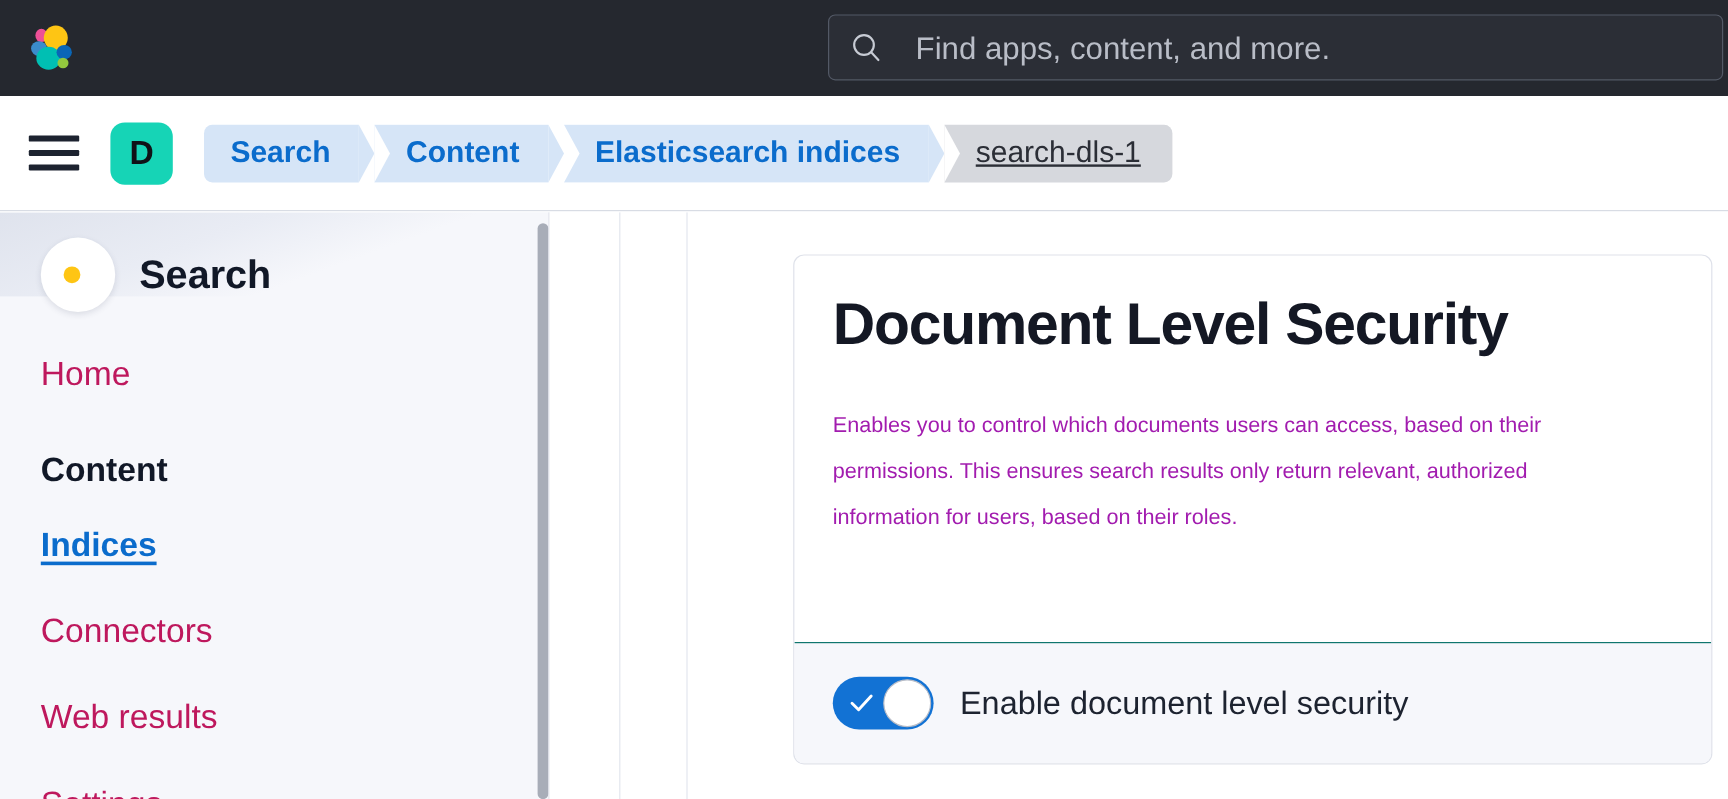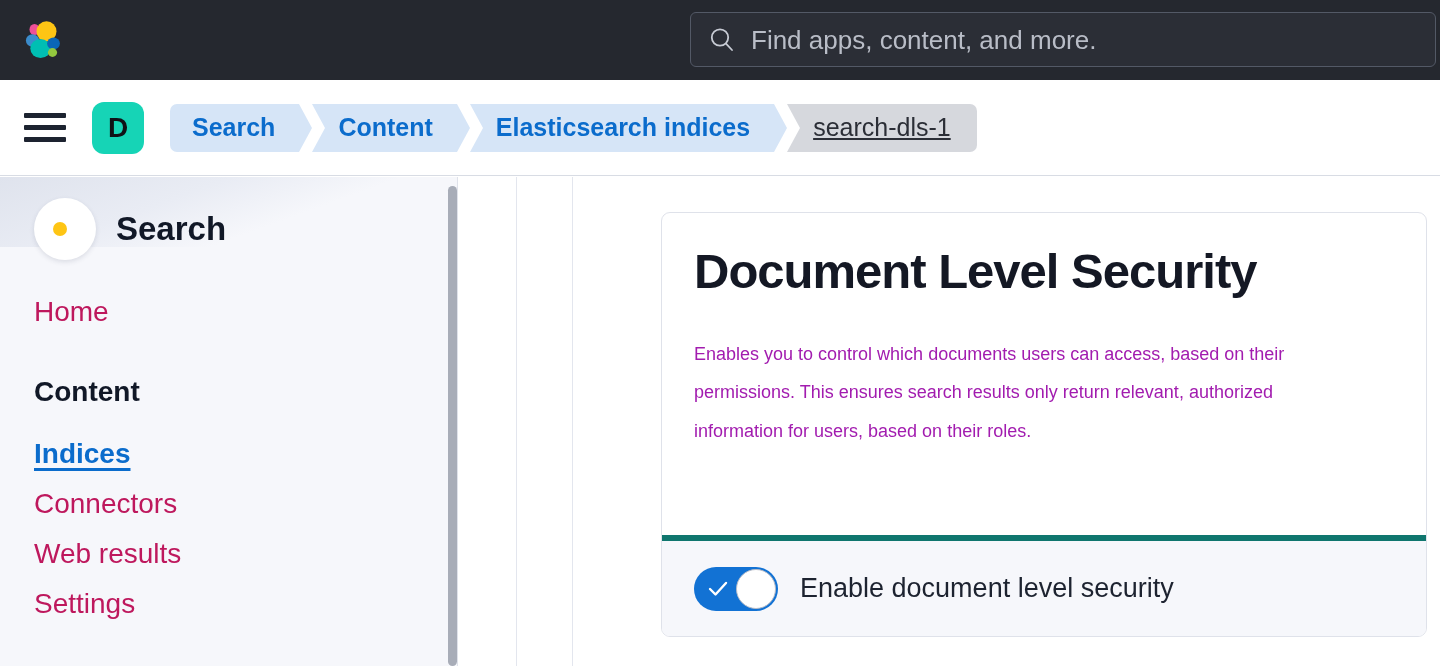--- a/index.html
+++ b/index.html
@@ -32,20 +32,21 @@
   }
   .global-search {
     position: absolute;
     left: 690px; top: 12px;
     width: 746px; height: 55px;
     border: 1px solid #535966;
     border-radius: 6px;
     background: #2b2e36;
     display: flex; align-items: center;
     padding: 0 16px;
+    gap: 12px;
   }
   .global-search .mag { width: 30px; height: 30px; flex: 0 0 30px; }
   .global-search .ph {
     margin-left: 14px;
     color: #b9bdc7;
     font-size: 26px;
     line-height: 1;
   }
 
   
@@ -170,21 +171,21 @@
     margin-top: 48px;
   }
   .side-link.active {
     color: #0b6ccc;
     font-weight: 700;
     text-decoration: underline;
     text-underline-offset: 5px;
     text-decoration-thickness: 3px;
     margin-top: 30px;
   }
-  .side-link.tight { margin-top: 18px; }
+  .side-link.tight { margin-top: 40px; }
 
   .side-scrollbar {
     position: absolute;
     left: 448px; top: 186px;
     width: 9px; height: 480px;
     background: #a8adb8;
     border-radius: 5px;
   }
   .sidebar-edge {
     position: absolute; left: 457px; top: 177px;
@@ -226,21 +227,21 @@
     font-size: 18px;
     line-height: 38.5px;
     color: #a21caf;
     max-width: 660px;
   }
   .card-footer {
     position: absolute;
     left: 0; bottom: 0;
     width: 100%; height: 101px;
     background: #f6f7fb;
-    border-top: 6px solid #0f766e;
+    border-top: 1px solid #0f766e;
     display: flex; align-items: center;
     padding-left: 32px;
   }
   .switch {
     position: relative;
     width: 84px; height: 44px; flex: 0 0 84px;
     background: #1272d4;
     border-radius: 22px;
     cursor: pointer;
     display: flex; align-items: center;

